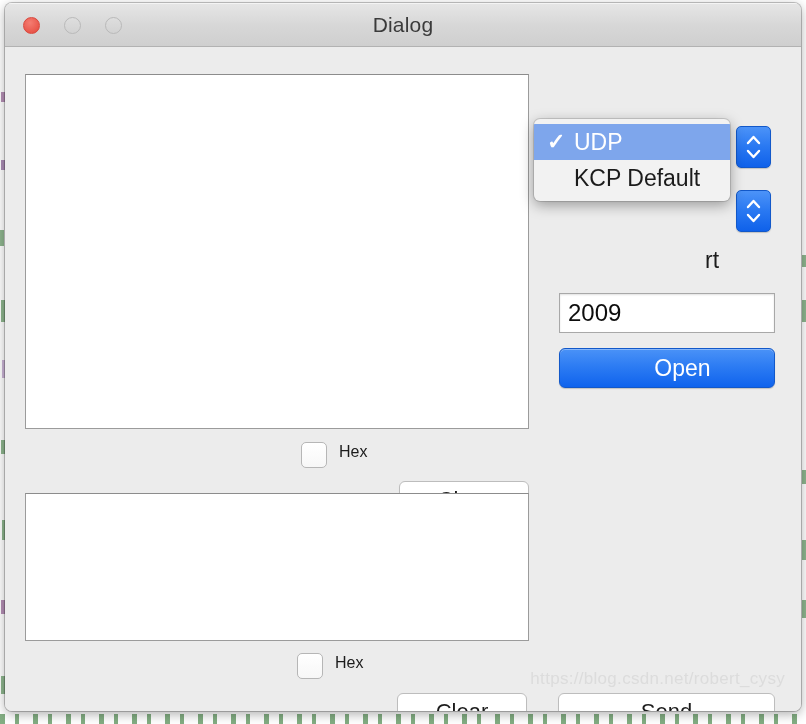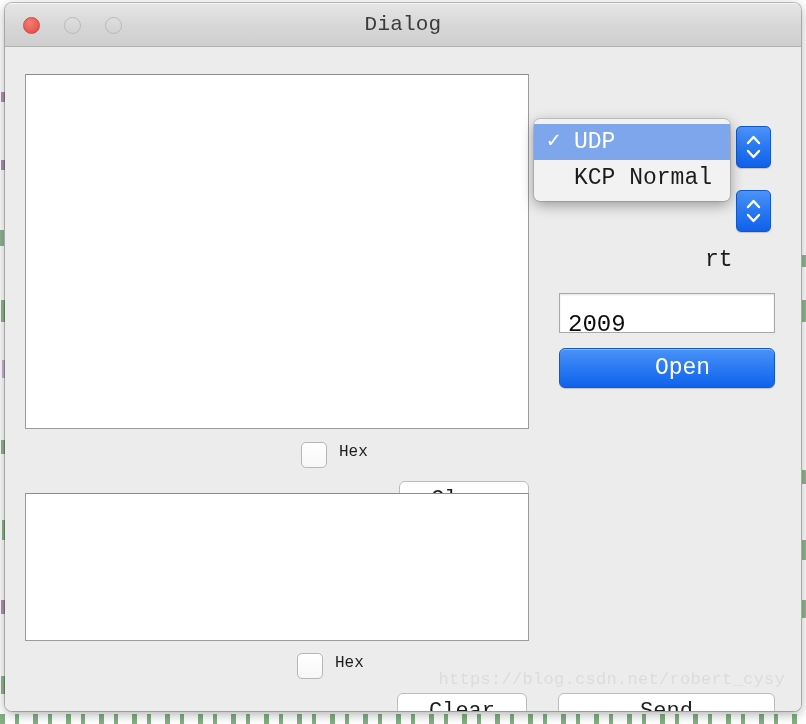--- a/index.html
+++ b/index.html
@@ -46,21 +46,20 @@
   #window {
     position: absolute;
     left: 5px;
     top: 3px;
     width: 796px;
     height: 708px;
     border-radius: 7px;
     background: #ececec;
     box-shadow: 0 3px 12px rgba(0,0,0,.33), 0 0 0 1px rgba(0,0,0,.22);
     overflow: hidden;
-    font-family: Liberation Mono, monospace;
   }
 
   
   #titlebar {
     position: relative;
     height: 44px;
     background: linear-gradient(to bottom, #e6e6e6 0%, #d7d7d7 52%, #cfcfcf 100%);
     border-bottom: 1px solid #b2b2b2;
     box-sizing: border-box;
   }
@@ -199,21 +198,21 @@
     position: absolute;
     left: 554px;
     top: 246px;
     width: 216px;
     height: 40px;
     background: #ffffff;
     border: 1px solid #a8a8a8;
     box-sizing: border-box;
     font-size: 24px;
     color: #0d0d0d;
-    padding: 12px 8px;
+    padding: 0 8px;
     line-height: 38px;
     box-shadow: 0 1px 2px rgba(0,0,0,.12) inset;
   }
   #port-label {
     position: absolute;
     left: 700px;
     top: 200px;
     font-size: 23px;
     color: #1c1c1c;
     white-space: nowrap;
@@ -353,20 +352,20 @@
         <path d="M3 19 L8.5 25 L14 19" fill="none" stroke="#ffffff" stroke-width="2.4" stroke-linecap="round" stroke-linejoin="round"></path>
       </svg>
     </div>
 
     <div id="dropdown">
       <div class="dd-item selected">
         <span class="dd-check">✓</span>
         <span>UDP</span>
       </div>
       <div class="dd-item">
-        <span>KCP Normal</span>
+        <span>KCP Default</span>
       </div>
     </div>
 
     <div id="watermark">https://blog.csdn.net/robert_cysy</div>
 
   </div>
 </div>
 
 </body></html>

